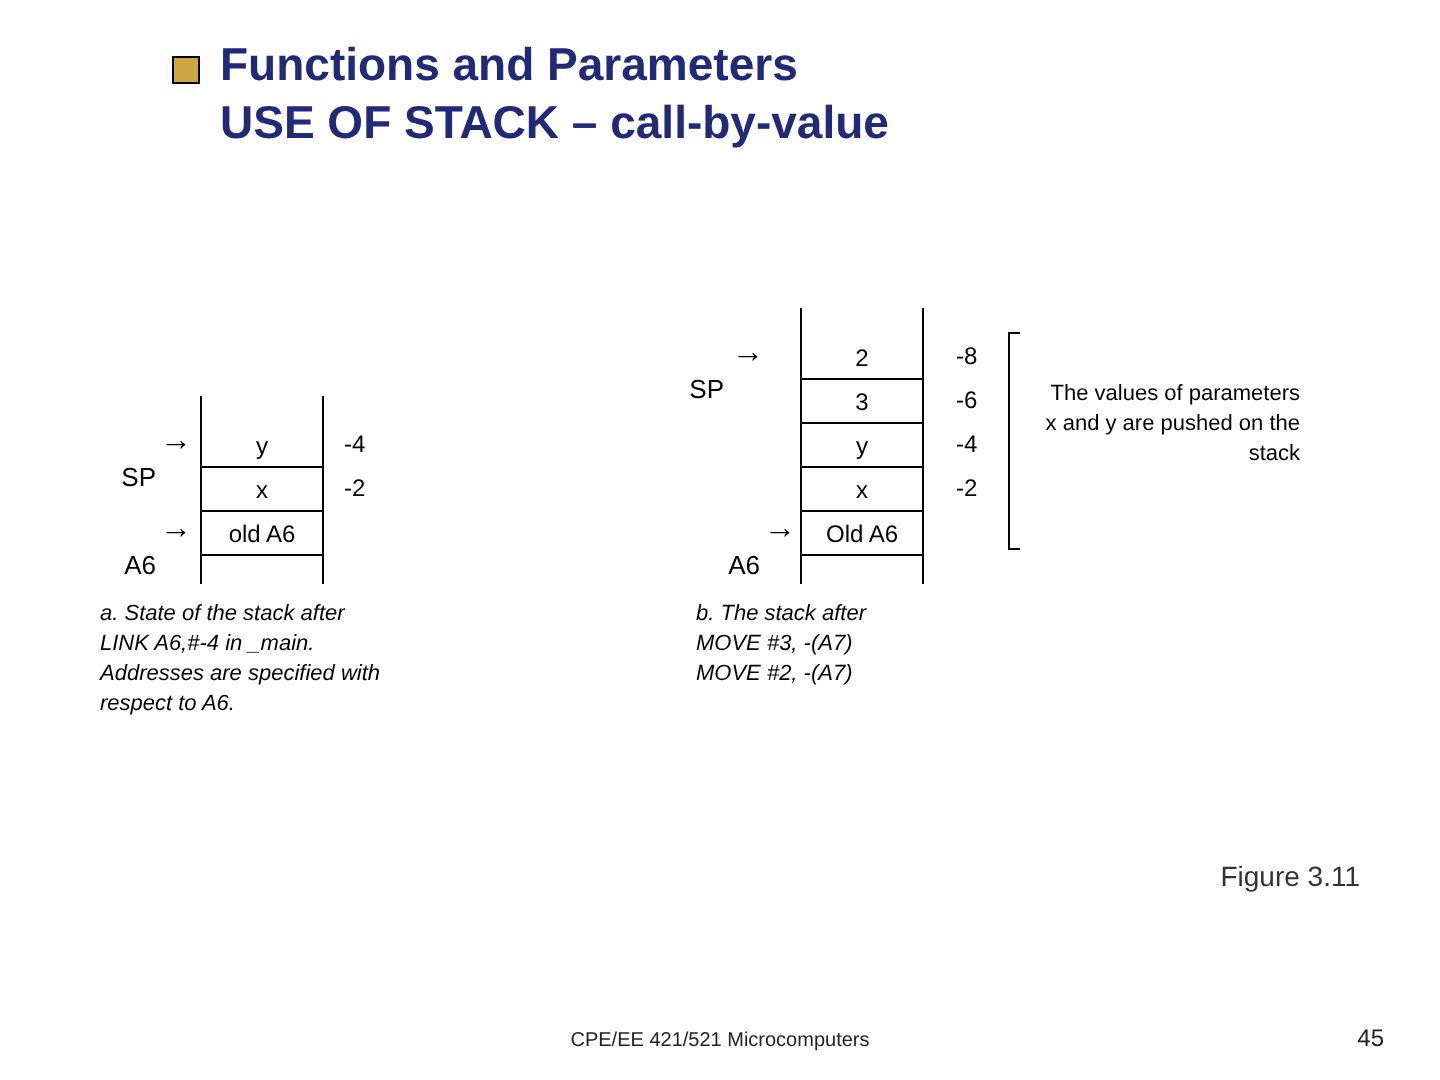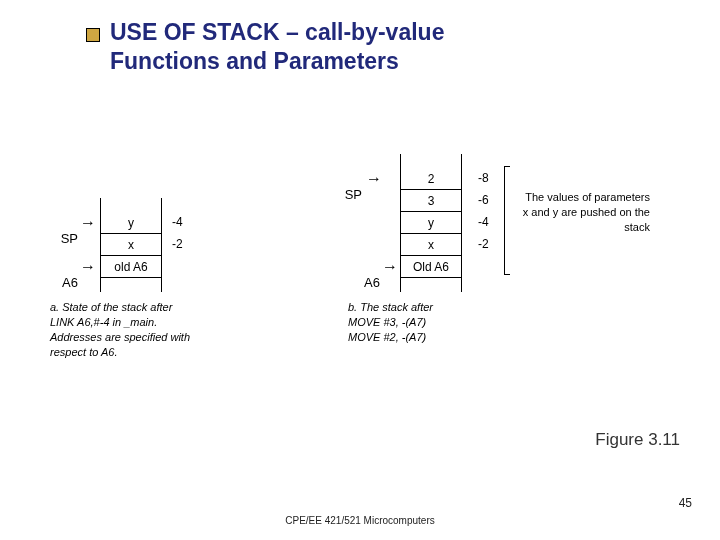--- a/index.html
+++ b/index.html
@@ -79,35 +79,35 @@
   .side-note {
     position: absolute;
     font-size: 11px;
     line-height: 1.35;
     width: 130px;
   }
   .fig-label {
     position: absolute;
     right: 40px;
     top: 430px;
-    font-size: 17px;
+    font-size: 14px;
     color: #333;
     text-align: center;
   }
   .footer-course {
     position: absolute;
     bottom: 14px;
     width: 100%;
     text-align: center;
     font-size: 10px;
     color: #222;
   }
   .footer-page {
     position: absolute;
-    bottom: 30px;
+    bottom: 14px;
     right: 28px;
     font-size: 12px;
     color: #222;
   }
   .top-open {
     height: 14px;
     border-left: 1px solid #000;
     border-right: 1px solid #000;
     width: 60px;
   }
@@ -116,22 +116,22 @@
     border-left: 1px solid #000;
     border-right: 1px solid #000;
     width: 60px;
   }
 </style>
 </head>
 <body>
 
 <div class="bullet"></div>
 <div class="title-block">
+  <div>Functions and Parameters</div>
   <div>USE OF STACK – call-by-value</div>
-  <div>Functions and Parameters</div>
 </div>
 
 <div class="figure-area">
 
   <div class="stack" style="left:40px; top:58px;">
     <div class="top-open"></div>
     <div class="stack-col">
       <div class="cell">y</div>
       <div class="cell">x</div>
       <div class="cell">old A6</div>

